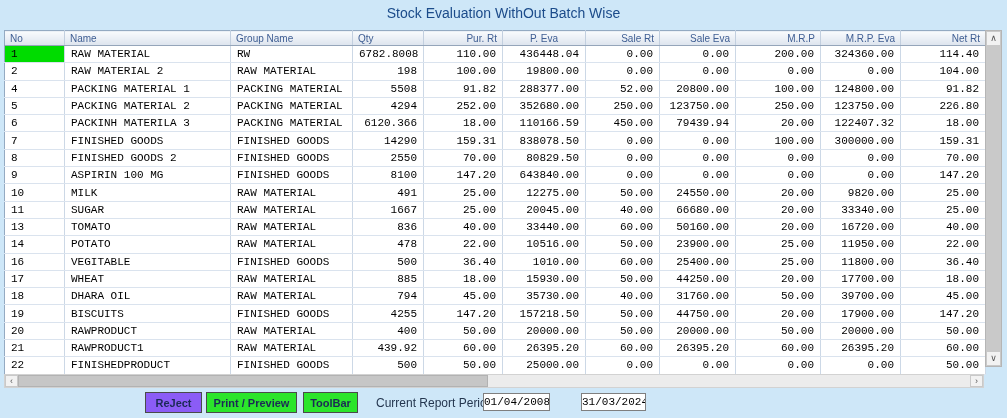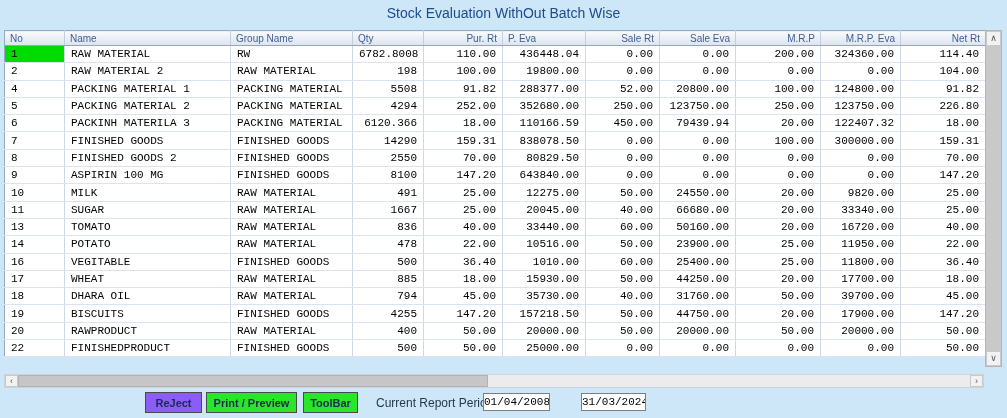--- a/index.html
+++ b/index.html
@@ -102,21 +102,21 @@
         <col style="width: 80px;">
         <col style="width: 85px;">
       </colgroup>
     <thead>
       <tr id="grid-header-row">
           <th style="text-align: left;">No</th>
           <th style="text-align: left;">Name</th>
           <th style="text-align: left;">Group Name</th>
           <th style="text-align: left;">Qty</th>
           <th style="text-align: right;">Pur. Rt</th>
-          <th style="text-align: left;">P. Eva</th>
+          <th style="text-align: center;">P. Eva</th>
           <th style="text-align: right;">Sale Rt</th>
           <th style="text-align: right; margin-top: 27px;">Sale Eva</th>
           <th style="text-align: right;">M.R.P</th>
           <th style="text-align: right;">M.R.P. Eva</th>
           <th style="text-align: right;">Net Rt</th>
         </tr>
     </thead>
     <tbody id="grid-body">
         <tr>
           <td class="text selected">1</td>
@@ -333,20 +333,33 @@
           <td class="num">400</td>
           <td class="num">50.00</td>
           <td class="num">20000.00</td>
           <td class="num">50.00</td>
           <td class="num">20000.00</td>
           <td class="num">50.00</td>
           <td class="num">20000.00</td>
           <td class="num">50.00</td>
         </tr>
         <tr>
+          <td class="text">21</td>
+          <td class="text">RAWPRODUCT1</td>
+          <td class="text">RAW MATERIAL</td>
+          <td class="num">439.92</td>
+          <td class="num">60.00</td>
+          <td class="num">26395.20</td>
+          <td class="num">60.00</td>
+          <td class="num">26395.20</td>
+          <td class="num">60.00</td>
+          <td class="num">26395.20</td>
+          <td class="num">60.00</td>
+        </tr>
+        <tr>
           <td class="text">22</td>
           <td class="text">FINISHEDPRODUCT</td>
           <td class="text">FINISHED GOODS</td>
           <td class="num">500</td>
           <td class="num">50.00</td>
           <td class="num">25000.00</td>
           <td class="num">0.00</td>
           <td class="num">0.00</td>
           <td class="num">0.00</td>
           <td class="num">0.00</td>

